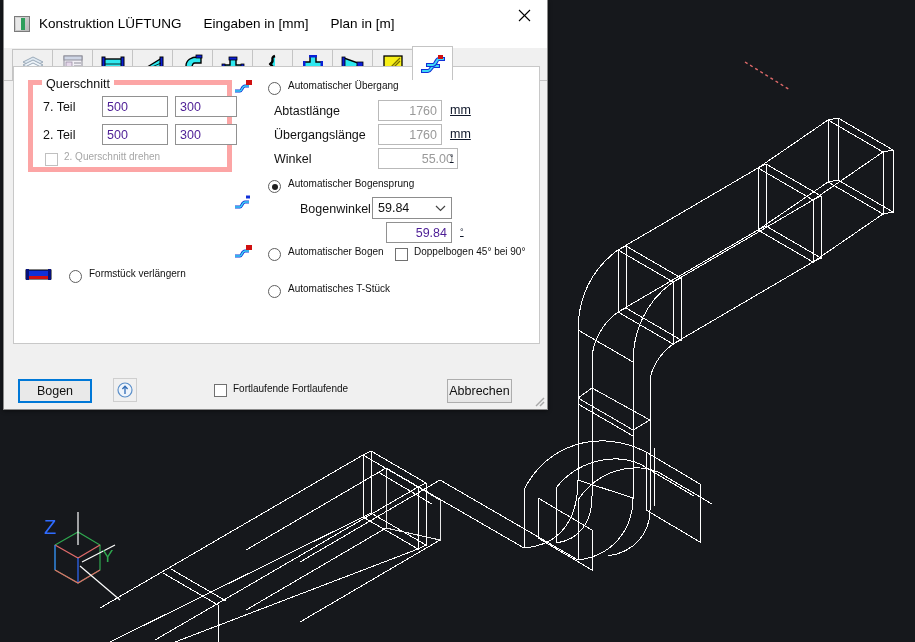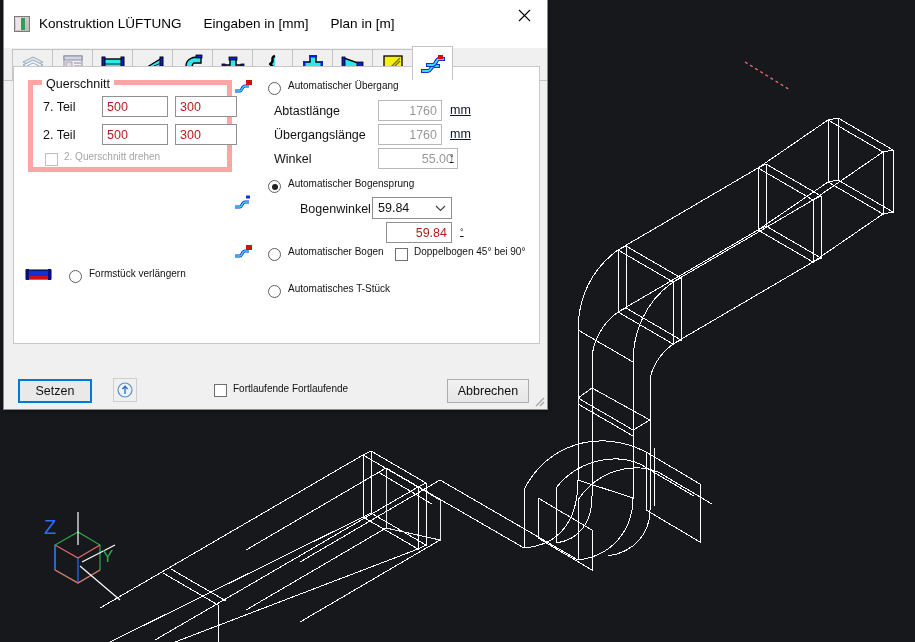--- a/index.html
+++ b/index.html
@@ -137,21 +137,21 @@
     font-size: 12.5px;
     color: #111;
   }
   .tbox {
     position: absolute;
     height: 21px;
     border: 1px solid #919191;
     background: #fff;
     font-family: "Liberation Sans", sans-serif;
     font-size: 12.5px;
-    color: #b91c1c;
+    color: #4c1d95;
     padding: 0 4px;
     outline: none;
   }
   .tbox.ro {
     border-color: #b9b9b9;
     color: #999;
     text-align: right;
     background: #fff;
   }
 
@@ -558,34 +558,34 @@
         <rect x="1" y="2" width="25" height="9" fill="#1030d8" stroke="#000" stroke-width="1"></rect>
         <rect x="2" y="8" width="23" height="3" fill="#d01010"></rect>
         <rect x="1" y="1" width="3" height="11" fill="#06107a"></rect>
         <rect x="23" y="1" width="3" height="11" fill="#06107a"></rect>
       </svg>
     </span>
     <span class="radio" style="left:55px; top:203px;"></span>
     <span class="radio-label" style="left:75px; top:201px;">Formstück verlängern</span>
   </div>
 
-  <div class="footer-btn primary" style="left:14px; top:379px; width:74px;">Setzen</div>
+  <div class="footer-btn primary" style="left:14px; top:379px; width:74px;">Bogen</div>
 
   <div class="icon-btn" style="left:109px; top:378px;">
     <svg width="16" height="16" viewBox="0 0 16 16">
       <circle cx="8" cy="8" r="7" fill="#eef4fb" stroke="#5b8fc9" stroke-width="1.2"></circle>
       <line x1="8" y1="12" x2="8" y2="4.5" stroke="#2f6bb5" stroke-width="1.3"></line>
       <polyline points="5.4,7 8,4.2 10.6,7" fill="none" stroke="#2f6bb5" stroke-width="1.3"></polyline>
     </svg>
   </div>
 
   <span class="cbx" style="left:210px; top:384px;"></span>
   <span class="cbx-label" style="left:229px; top:383px;">Fortlaufende Fortlaufende</span>
 
-  <div class="footer-btn" style="left:443px; top:379px; width:82px;">Abbrechen</div>
+  <div class="footer-btn" style="left:443px; top:379px; width:65px;">Abbrechen</div>
 
   <svg class="grip" viewBox="0 0 13 13">
     <g stroke="#a8a8a8" stroke-width="1.4">
       <line x1="12" y1="4" x2="4" y2="12"></line>
       <line x1="12" y1="8" x2="8" y2="12"></line>
       <line x1="12" y1="12" x2="12" y2="12"></line>
     </g>
   </svg>
 </div>
 

